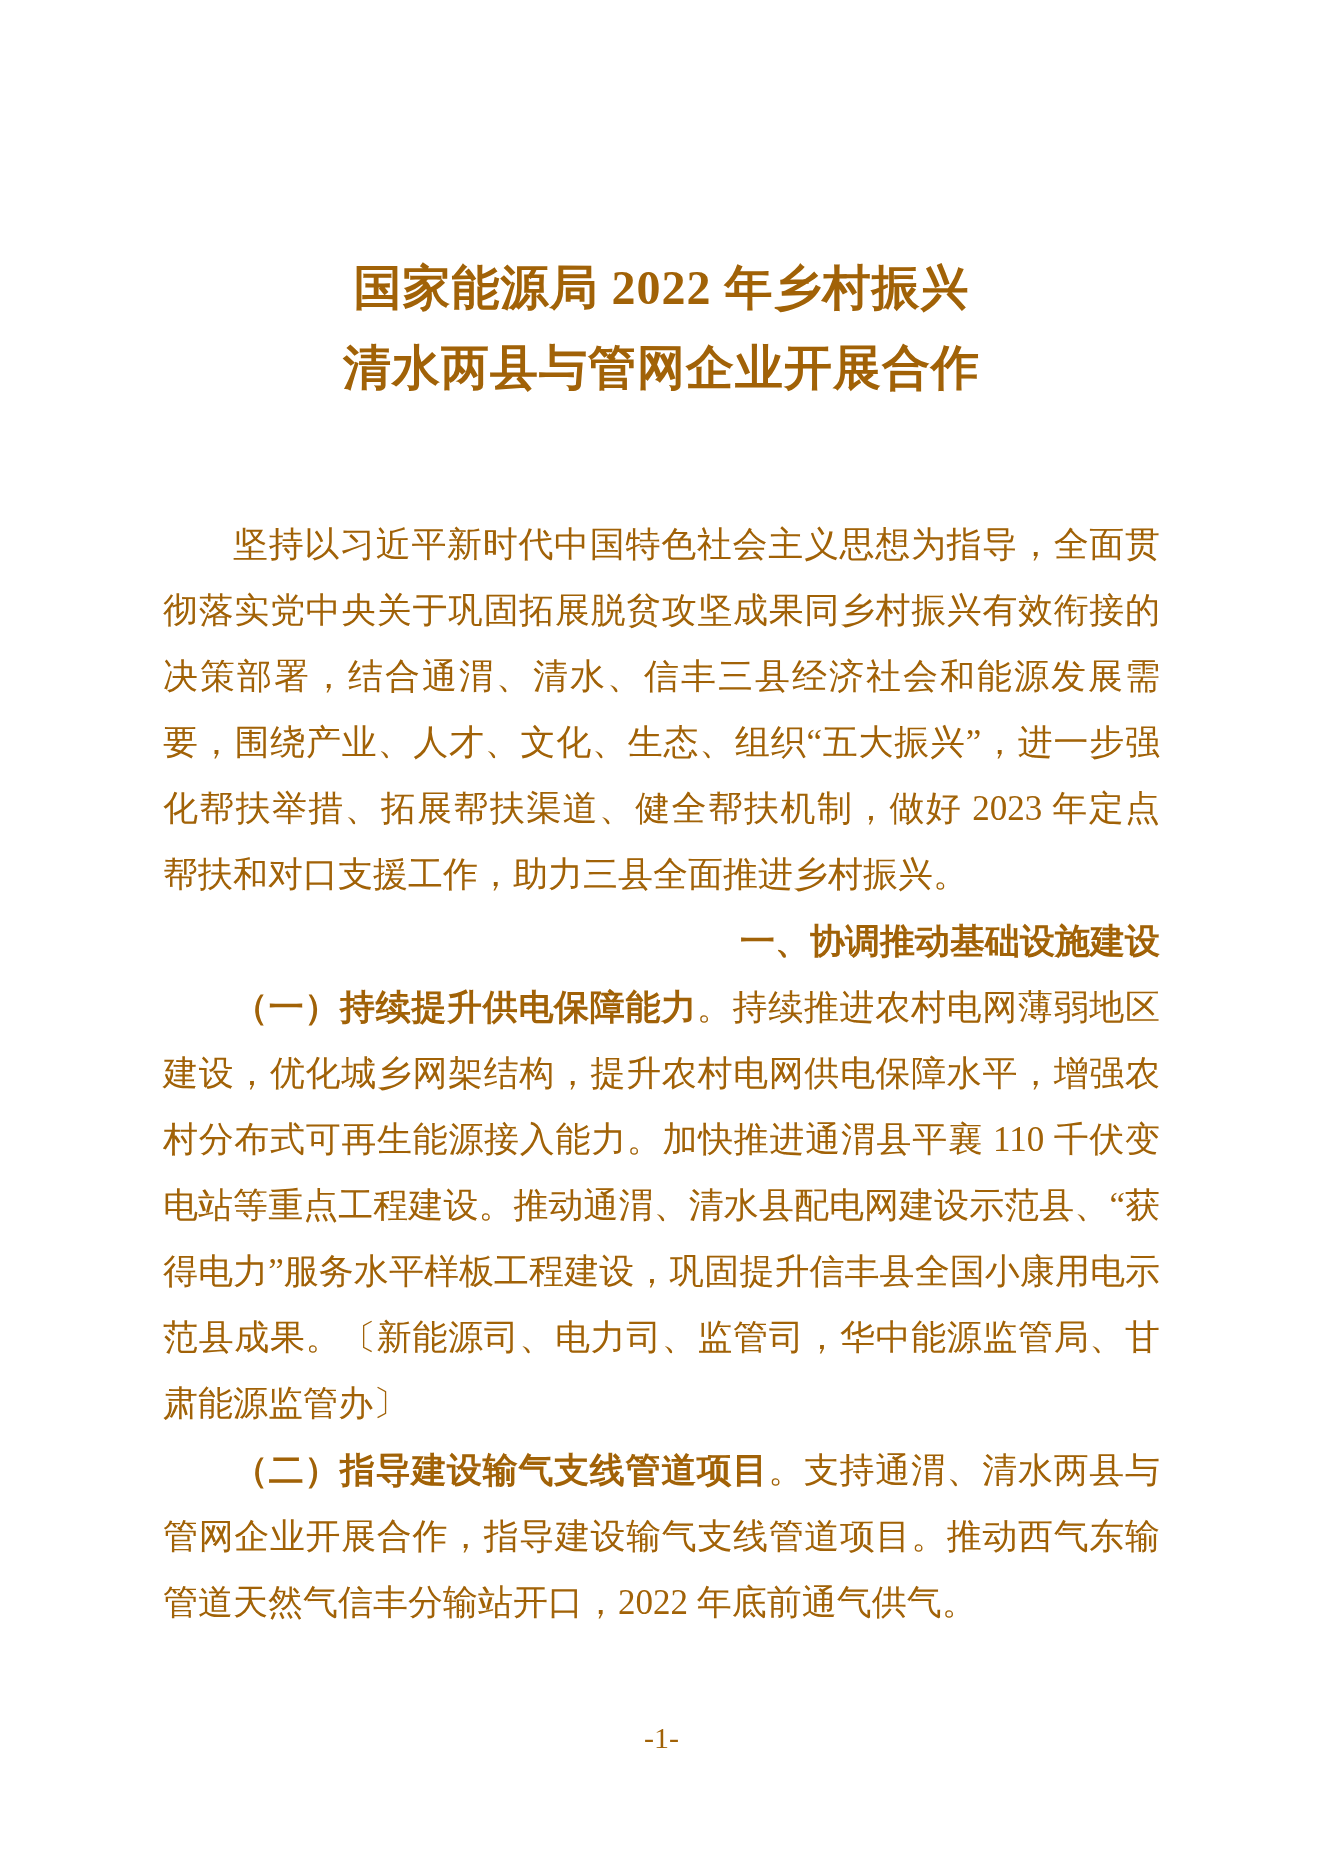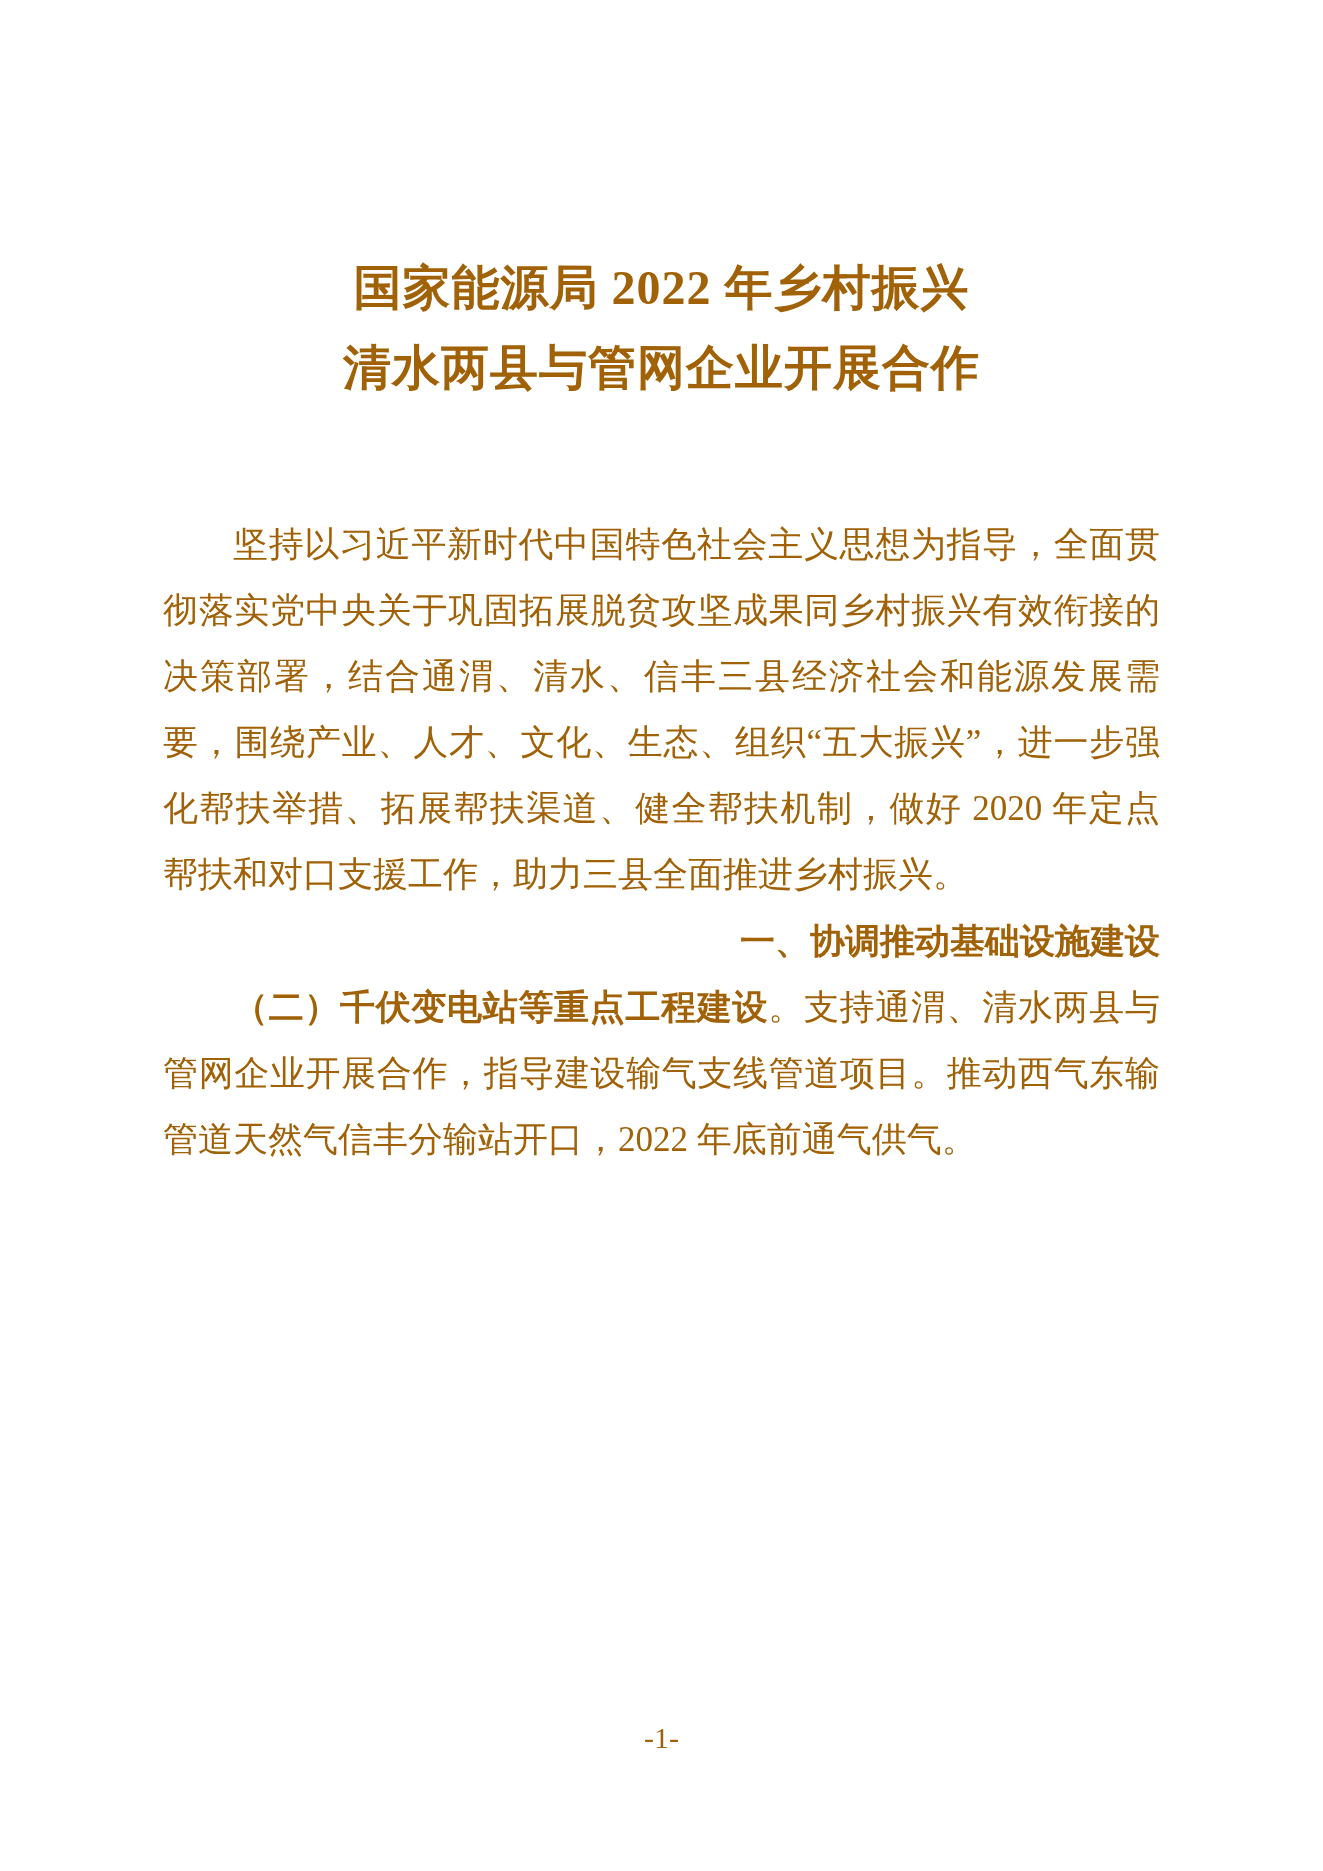--- a/index.html
+++ b/index.html
@@ -69,19 +69,20 @@
 </head>
 <body>
 
 <div class="page">
   <div class="content">
     <h1 class="title">
       <span class="title-line">国家能源局 2022 年乡村振兴</span>
       <span class="title-line">清水两县与管网企业开展合作</span>
     </h1>
     <div class="body-text">
-      <p class="para">坚持以习近平新时代中国特色社会主义思想为指导，全面贯彻落实党中央关于巩固拓展脱贫攻坚成果同乡村振兴有效衔接的决策部署，结合通渭、清水、信丰三县经济社会和能源发展需要，围绕产业、人才、文化、生态、组织“五大振兴”，进一步强化帮扶举措、拓展帮扶渠道、健全帮扶机制，做好 2020 年定点帮扶和对口支援工作，助力三县全面推进乡村振兴。</p>
+      <p class="para">坚持以习近平新时代中国特色社会主义思想为指导，全面贯彻落实党中央关于巩固拓展脱贫攻坚成果同乡村振兴有效衔接的决策部署，结合通渭、清水、信丰三县经济社会和能源发展需要，围绕产业、人才、文化、生态、组织“五大振兴”，进一步强化帮扶举措、拓展帮扶渠道、健全帮扶机制，做好 2023 年定点帮扶和对口支援工作，助力三县全面推进乡村振兴。</p>
       <p class="para section-heading">一、协调推动基础设施建设</p>
-      <p class="para"><span class="lead">（二）千伏变电站等重点工程建设</span><span>。支持通渭、清水两县与管网企业开展合作，指导建设输气支线管道项目。推动西气东输管道天然气信丰分输站开口，2022 年底前通气供气。</span></p>
+      <p class="para"><span class="lead">（一）持续提升供电保障能力</span><span>。持续推进农村电网薄弱地区建设，优化城乡网架结构，提升农村电网供电保障水平，增强农村分布式可再生能源接入能力。加快推进通渭县平襄 110 千伏变电站等重点工程建设。推动通渭、清水县配电网建设示范县、“获得电力”服务水平样板工程建设，巩固提升信丰县全国小康用电示范县成果。〔新能源司、电力司、监管司，华中能源监管局、甘肃能源监管办〕</span></p>
+      <p class="para"><span class="lead">（二）指导建设输气支线管道项目</span><span>。支持通渭、清水两县与管网企业开展合作，指导建设输气支线管道项目。推动西气东输管道天然气信丰分输站开口，2022 年底前通气供气。</span></p>
     </div>
   </div>
   <div class="footer">-1-</div>
 </div>
 
 </body></html>

